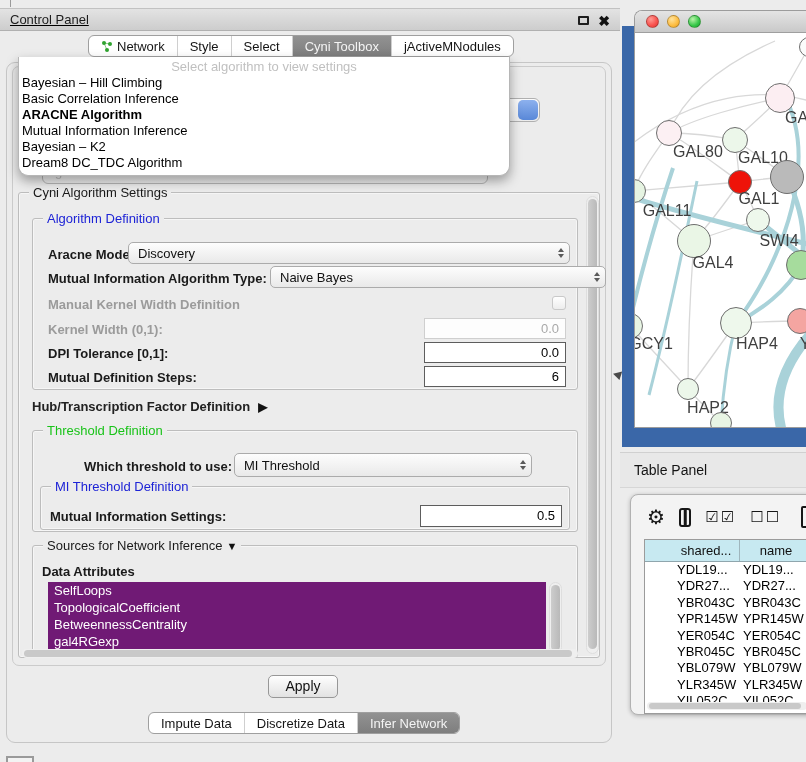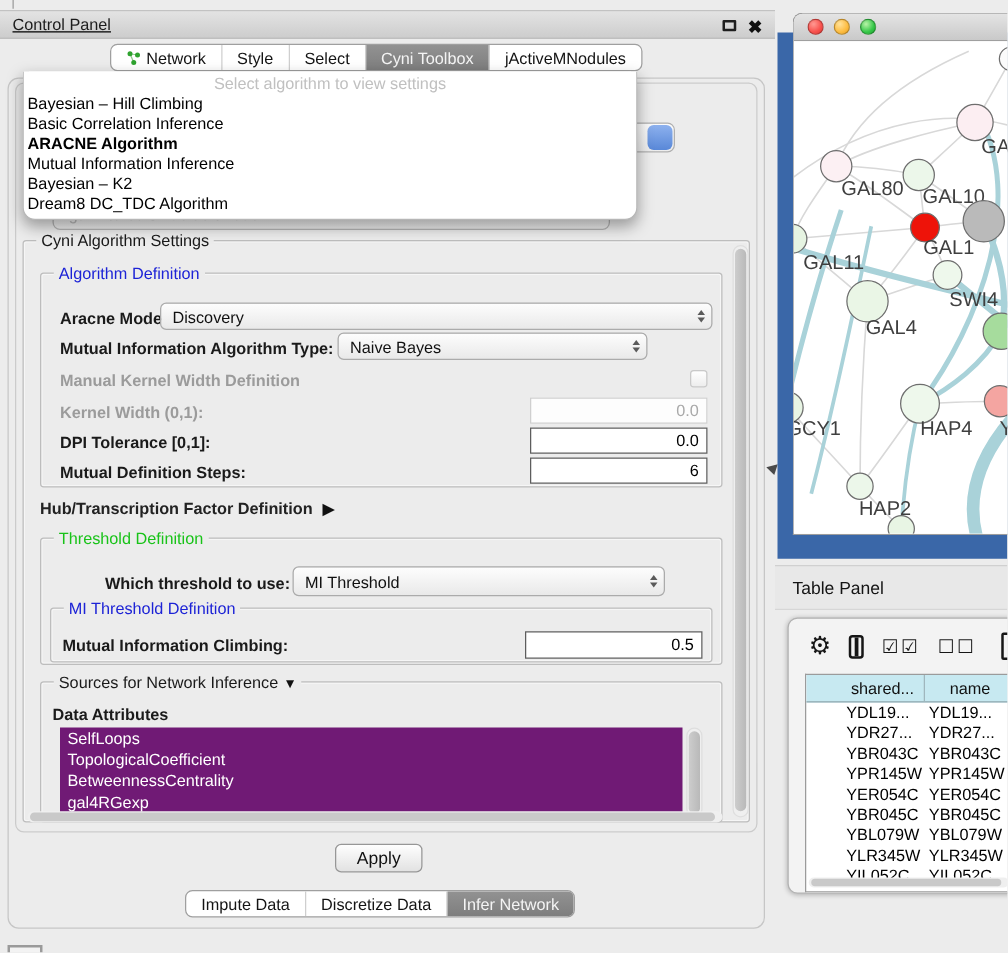--- a/index.html
+++ b/index.html
@@ -186,21 +186,21 @@
   </div>
   <span class="lbl" style="left:48px; top:247px;">Aracne Mode:</span>
   <div class="combo" style="left:128px; top:242px; width:442px; height:22px;">
     <span>Discovery</span>
     <span class="stepper">
         <span class="up"></span>
         <span class="dn"></span>
       </span>
   </div>
   <span class="lbl" style="left:48px; top:271px;">Mutual Information Algorithm Type:</span>
-  <div class="combo" style="left:270px; top:266px; width:248px; height:22px;">
+  <div class="combo" style="left:270px; top:266px; width:336px; height:22px;">
     <span>Naive Bayes</span>
     <span class="stepper">
         <span class="up"></span>
         <span class="dn"></span>
       </span>
   </div>
   <span class="lbl dis" style="left:48px; top:297px;">Manual Kernel Width Definition</span>
   <span class="checkbox" style="left:552px; top:296px;"></span>
   <span class="lbl dis" style="left:48px; top:322px;">Kernel Width (0,1):</span>
   <div class="tfield lite" style="left:424px; top:318px; width:142px; height:21px;">0.0</div>
@@ -220,21 +220,21 @@
   <div class="combo" style="left:234px; top:453px; width:298px; height:24px;">
     <span>MI Threshold</span>
     <span class="stepper">
         <span class="up"></span>
         <span class="dn"></span>
       </span>
   </div>
   <div class="gbox" style="left:40px; top:486px; width:530px; height:44px;">
     <span class="gtitle blue">MI Threshold Definition</span>
   </div>
-  <span class="lbl" style="left:50px; top:509px;">Mutual Information Climbing:</span>
+  <span class="lbl" style="left:50px; top:509px;">Mutual Information Settings:</span>
   <div class="tfield dark" style="left:420px; top:505px; width:142px; height:22px; line-height:20px;">0.5</div>
 
   <div class="gbox" style="left:32px; top:545px; width:546px; height:113px;">
     <span class="gtitle"><span>Sources for Network Inference</span><span class="tri-down">▼</span></span>
   </div>
   <span class="lbl" style="left:42px; top:564px;">Data Attributes</span>
   <div class="attr-list" id="attr-list">
       <div class="attr-item">SelfLoops</div>
       <div class="attr-item">TopologicalCoefficient</div>
       <div class="attr-item">BetweennessCentrality</div>

